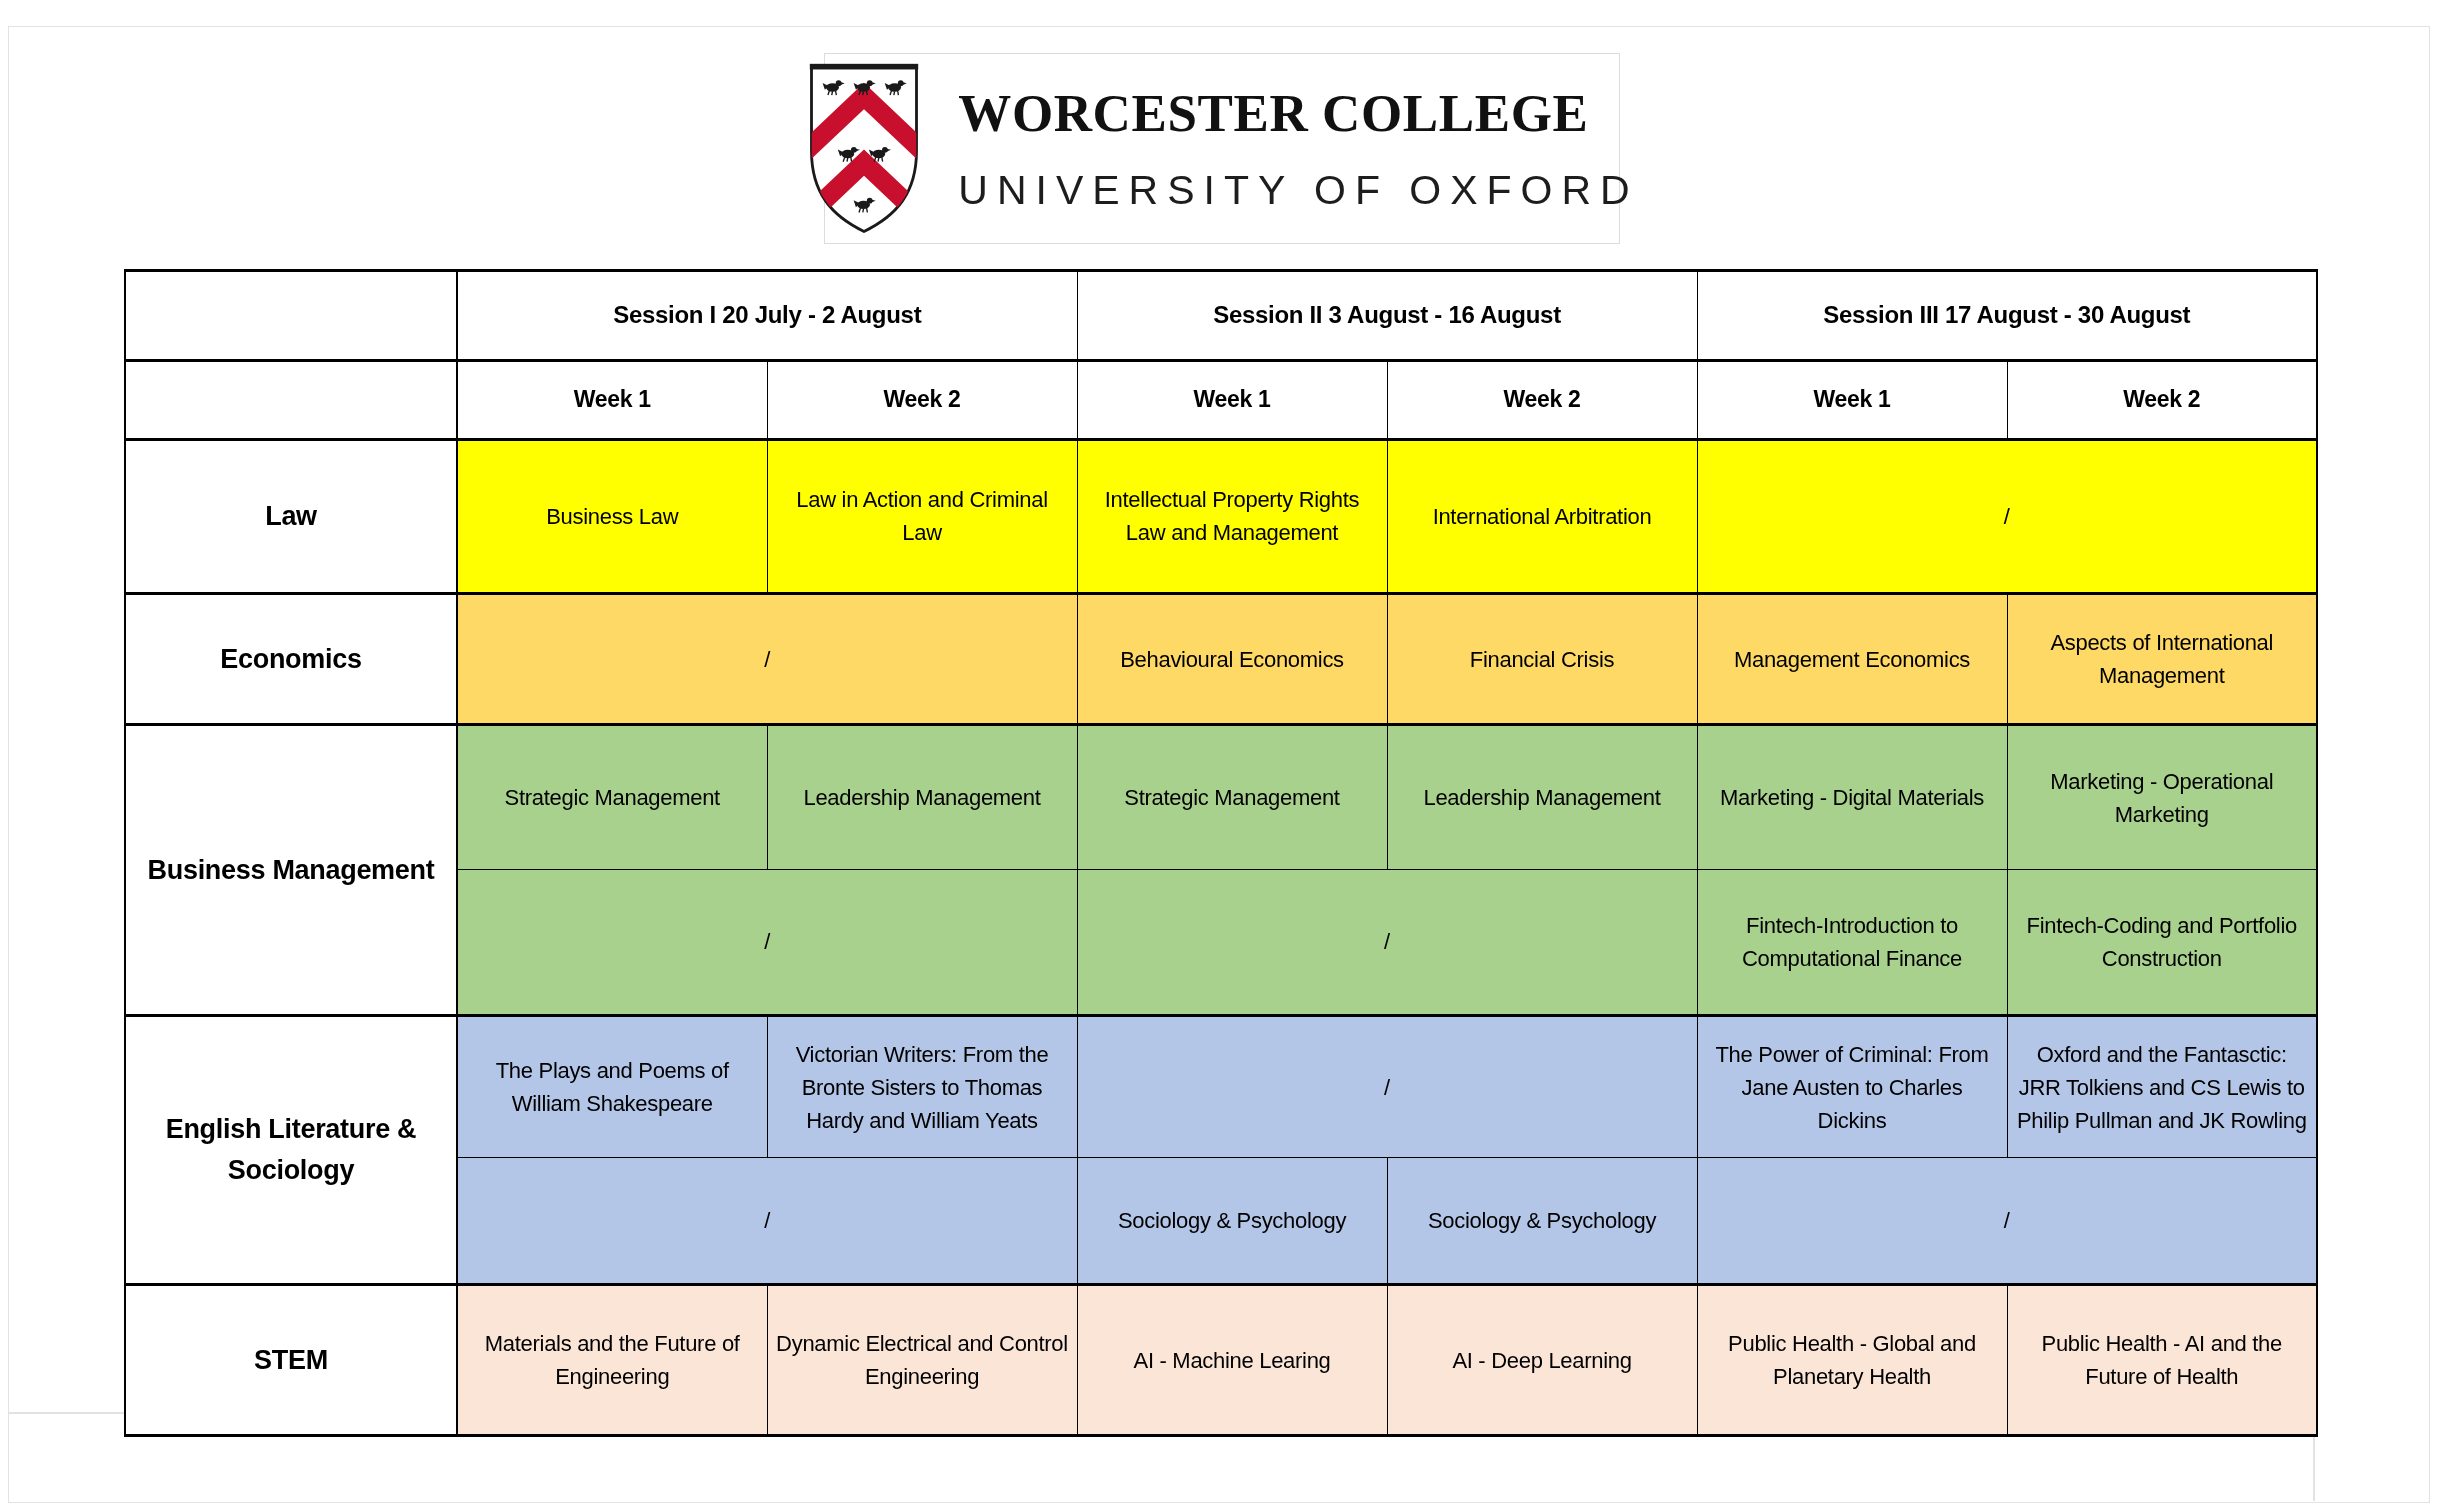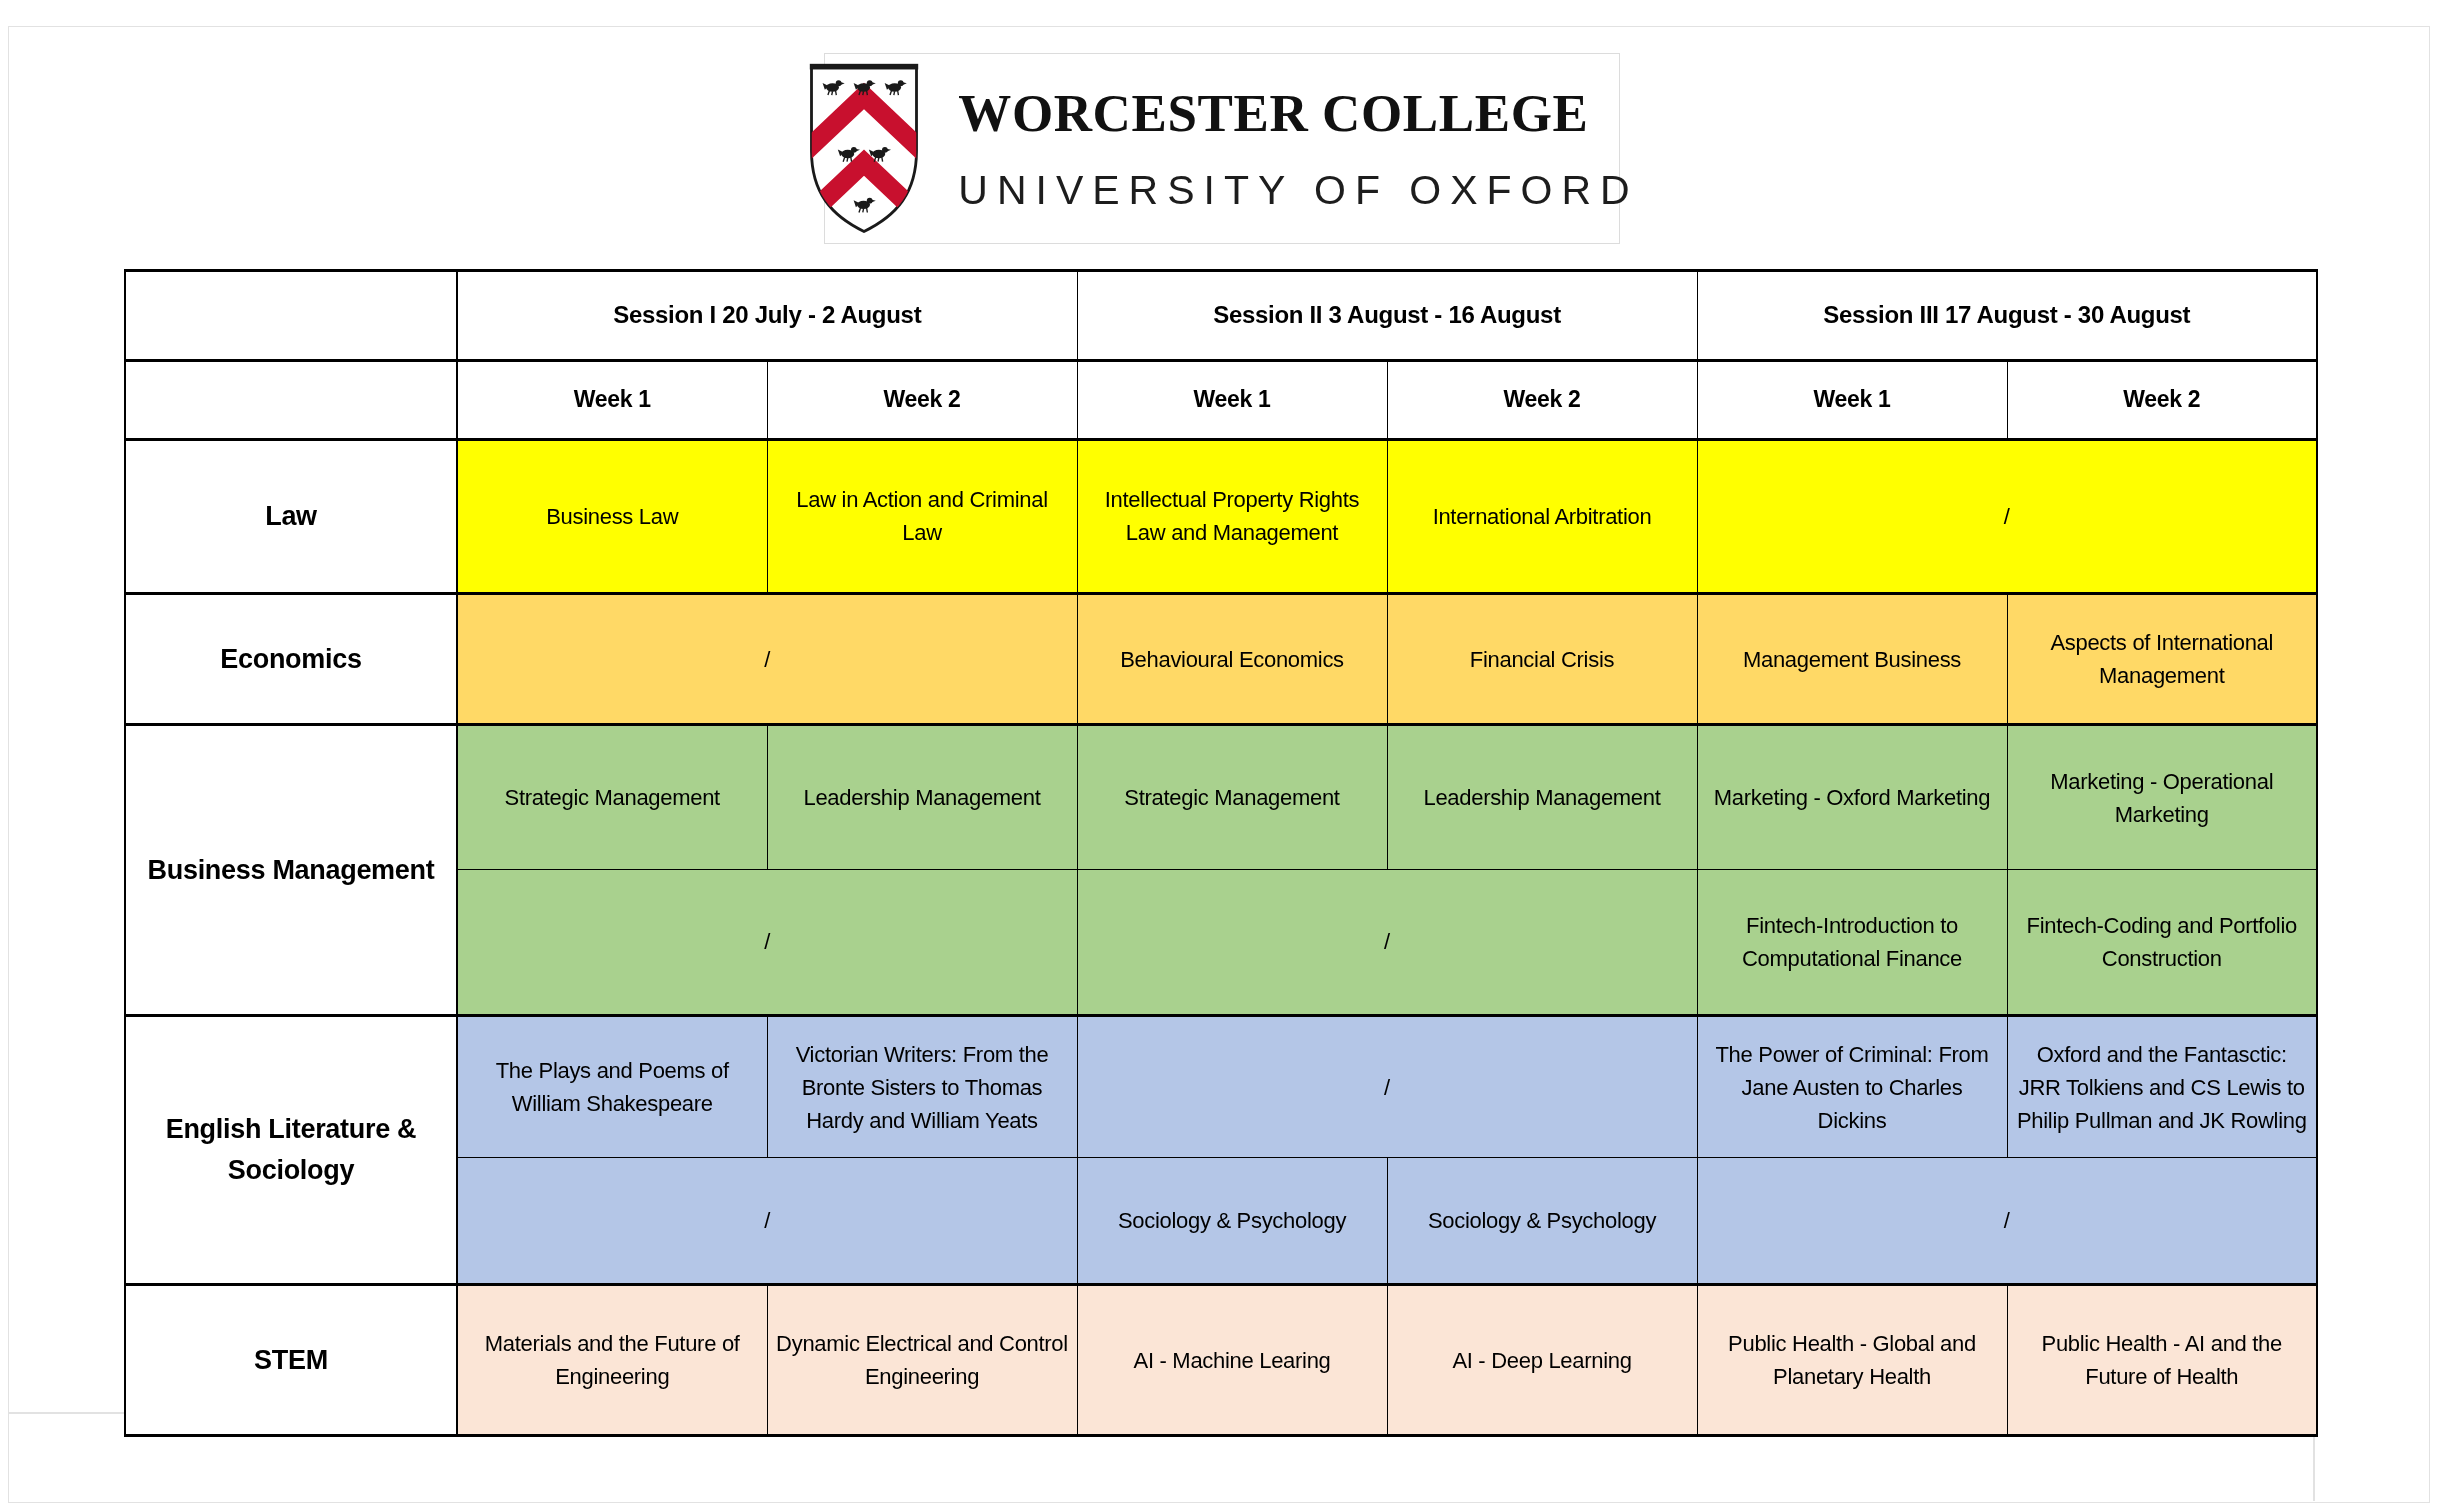--- a/index.html
+++ b/index.html
@@ -132,31 +132,31 @@
     <td class="bg-law">Intellectual Property Rights Law and Management</td>
     <td class="bg-law">International Arbitration</td>
     <td colspan="2" class="bg-law">/</td>
   </tr>
 
   <tr class="h-econ heavy">
     <td class="c0 bold row-lbl">Economics</td>
     <td colspan="2" class="bg-econ">/</td>
     <td class="bg-econ">Behavioural Economics</td>
     <td class="bg-econ">Financial Crisis</td>
-    <td class="bg-econ">Management Business</td>
+    <td class="bg-econ">Management Economics</td>
     <td class="bg-econ">Aspects of International Management</td>
   </tr>
 
   <tr class="h-bm1 heavy">
     <td rowspan="2" class="c0 bold row-lbl">Business Management</td>
     <td class="bg-bm">Strategic Management</td>
     <td class="bg-bm">Leadership Management</td>
     <td class="bg-bm">Strategic Management</td>
     <td class="bg-bm">Leadership Management</td>
-    <td class="bg-bm">Marketing - Oxford Marketing</td>
+    <td class="bg-bm">Marketing - Digital Materials</td>
     <td class="bg-bm">Marketing - Operational Marketing</td>
   </tr>
 
   <tr class="h-bm2">
     <td colspan="2" class="bg-bm">/</td>
     <td colspan="2" class="bg-bm">/</td>
     <td class="bg-bm">Fintech-Introduction to Computational Finance</td>
     <td class="bg-bm">Fintech-Coding and Portfolio Construction</td>
   </tr>
 

